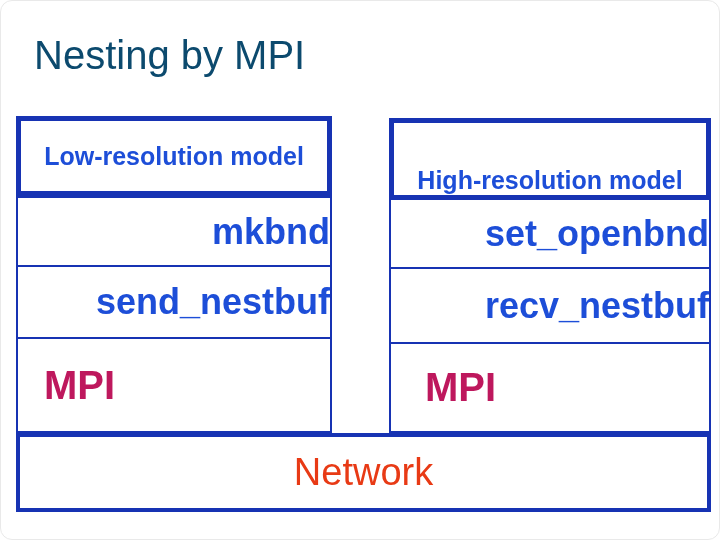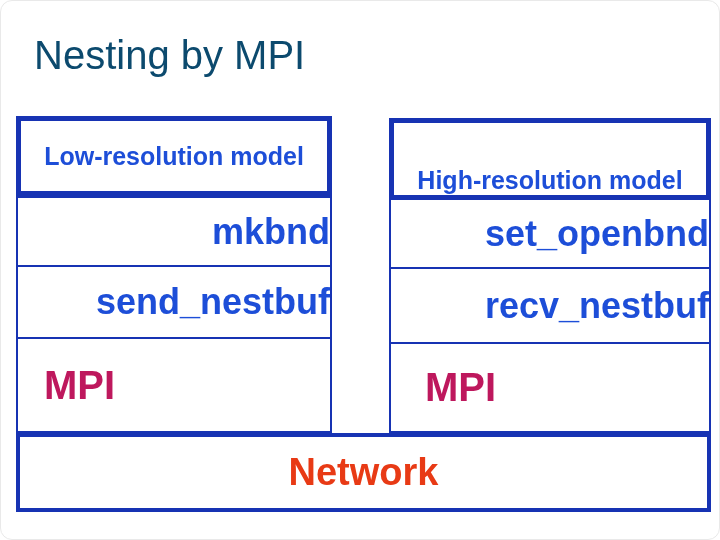--- a/index.html
+++ b/index.html
@@ -52,21 +52,21 @@
   }
   .mpi-box {
     font-size: 40px;
     font-weight: 700;
     color: #be185d;
     justify-content: flex-start;
   }
   .network-box {
     border: 4px solid #1733b3;
     font-size: 38px;
-    font-weight: 700;
+    font-weight: 400;
     color: #e83a15;
     justify-content: center;
     text-align: center;
   }
 
   
   .lh   { left: 15px;  top: 115px; width: 316px; height: 80px; }
   .lr1  { left: 15px;  top: 195px; width: 316px; height: 71px; padding-left: 18px; }
   .lr2  { left: 15px;  top: 264px; width: 316px; height: 74px; padding-left: 16px; }
   .lmpi { left: 15px;  top: 336px; width: 316px; height: 96px; padding-left: 26px; }

